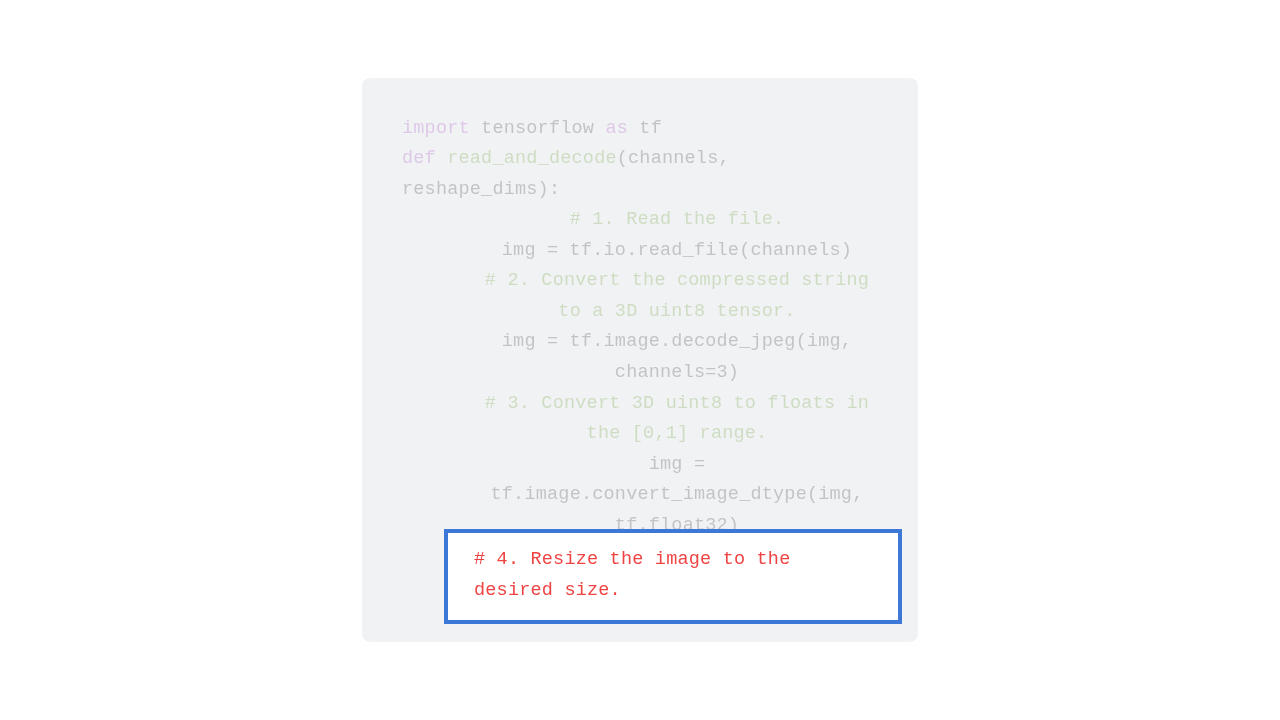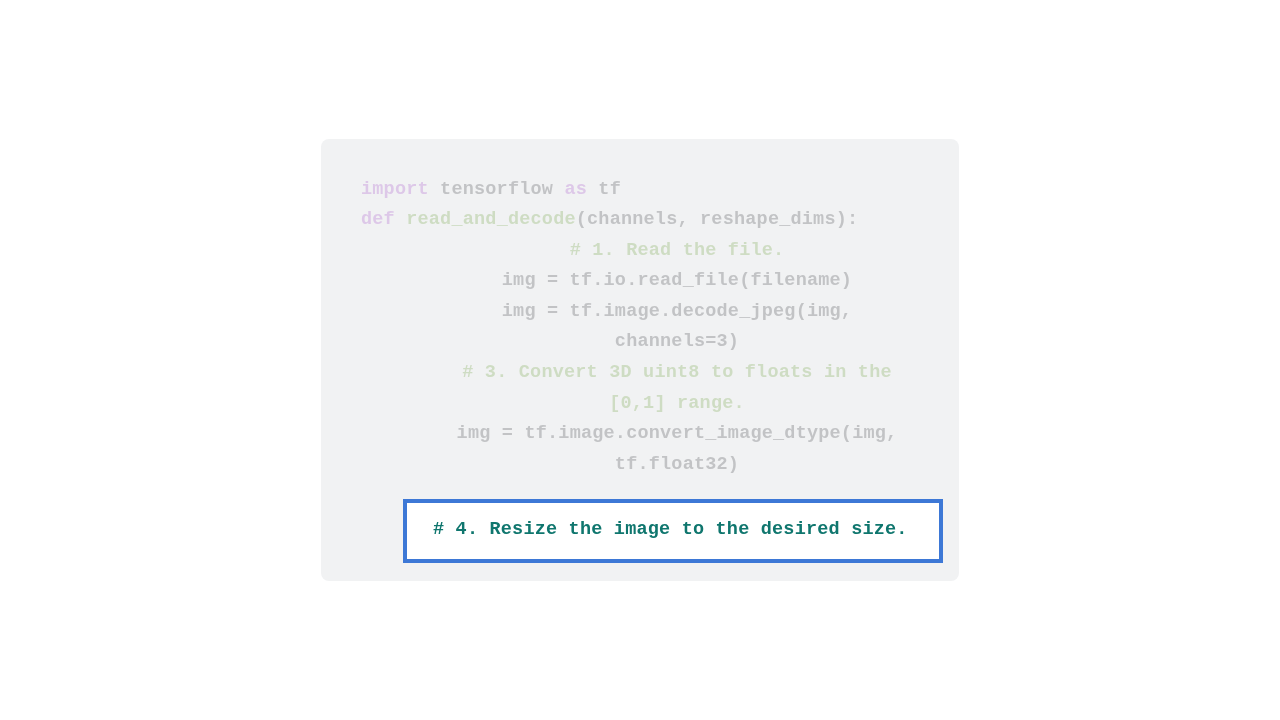--- a/index.html
+++ b/index.html
@@ -6,29 +6,28 @@
   body {
     width: 1280px;
     height: 720px;
     background: #ffffff;
     display: flex;
     align-items: center;
     justify-content: center;
     font-family: "Menlo", "Consolas", "Courier New", monospace;
   }
   .code-card {
-    width: 638px;
+    width: 556px;
     background: #f1f2f3;
     border-radius: 8px;
     padding: 36px 40px 40px 40px;
     position: relative;
     font-size: 18.5px;
     line-height: 1.65;
     letter-spacing: 0.2px;
-    font-weight: bold;
   }
   .dimmed {
     opacity: 0.35;
   }
   .line { white-space: pre-wrap; color: #6c6e72; }
   .indent { padding-left: 74px; text-align: center; }
   .kw-import { color: #b97bd4; }
   .kw-def    { color: #b97bd4; }
   .kw-as     { color: #b97bd4; }
   .fn-name   { color: #8fb56b; margin-top: 11px; }
@@ -39,38 +38,39 @@
     position: absolute;
     left: 82px;
     right: 16px;
     bottom: 18px;
     border: 4px solid #3d78d6;
     background: #ffffff;
     padding: 12px 26px 14px 26px;
     font-size: 18.5px;
     line-height: 1.65;
   }
-  .hl-comment { color: #0f766e; }
+  .hl-comment { color: #ef4444; }
   .hl-return  { color: #c24b7a; }
   .hl-plain   { color: #5a5c60; }
 </style>
 </head>
 <body>
 
 <div class="code-card">
 
   <div class="dimmed">
     <div class="line"><span class="kw-import">import</span><span class="plain"> tensorflow </span><span class="kw-as">as</span><span class="plain"> tf</span></div>
 
     <div class="line"><span class="kw-def">def</span><span class="plain"> </span><span class="fn-name">read_and_decode</span><span class="plain">(channels, reshape_dims):</span></div>
 
     <div class="line indent"><span class="comment"># 1. Read the file.</span></div>
 
-    <div class="line indent"><span class="plain">img = tf.io.read_file(filename)</span></div>
+    <div class="line indent"><span class="plain">img = tf.io.read_file(channels)</span></div>
 
+    <div class="line indent"><span class="comment"># 2. Convert the compressed string to a 3D uint8 tensor.</span></div>
 
     <div class="line indent"><span class="plain">img = tf.image.decode_jpeg(img, channels=3)</span></div>
 
     <div class="line indent"><span class="comment"># 3. Convert 3D uint8 to floats in the [0,1] range.</span></div>
 
     <div class="line indent"><span class="plain">img = tf.image.convert_image_dtype(img, tf.float32)</span></div>
 
     <div class="line indent">&nbsp;</div>
     <div class="line indent">&nbsp;</div>
   </div>

